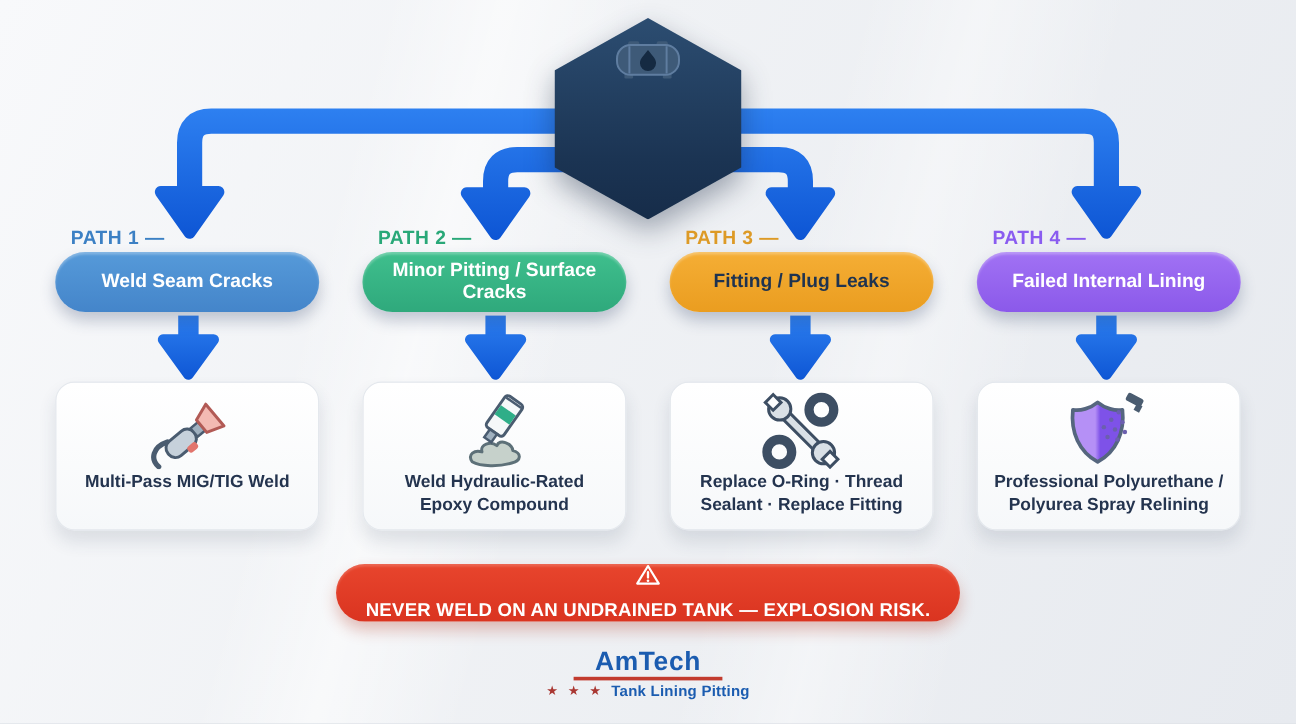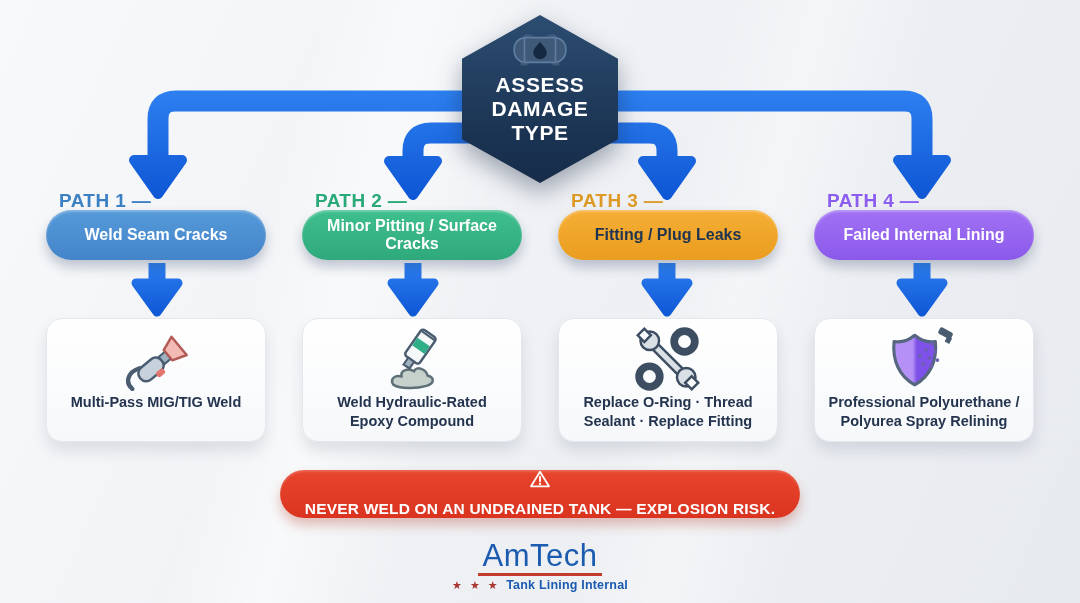--- a/index.html
+++ b/index.html
@@ -22,21 +22,21 @@
     width:156px;height:168px;
     clip-path:polygon(50% 0,100% 26%,100% 74%,50% 100%,0 74%,0 26%);
     background:linear-gradient(180deg,#2c4d71 0%,#1b3453 70%,#162c49 100%);
     display:flex;flex-direction:column;align-items:center;justify-content:flex-start;
     padding-top:16px;box-sizing:border-box;
   }
   .hex-title{margin-top:2px;text-align:center;color:#fff;font-weight:bold;font-size:21px;line-height:1.14;letter-spacing:.6px;}
 
   
   .col1{left:46px;}  .col2{left:302px;}  .col3{left:558px;}  .col4{left:814px;}
-  .path-label{position:absolute;top:190px;width:220px;font-size:19px;font-weight:bold;letter-spacing:.4px;}
+  .path-label{position:absolute;top:190px;width:220px;font-size:16px;font-weight:bold;letter-spacing:.4px;}
   .path-label span{margin-left:13px;}
   .lc1{color:#3c80c4;} .lc2{color:#29a878;} .lc3{color:#dd9a26;} .lc4{color:#8a5cf0;}
   .pill{
     position:absolute;top:210px;width:220px;height:50px;border-radius:26px;
     display:flex;align-items:center;justify-content:center;text-align:center;
     font-size:16px;font-weight:bold;line-height:1.12;padding:0 14px;box-sizing:border-box;
     color:#fff;box-shadow:0 7px 12px rgba(45,65,105,.28), inset 0 2px 2px rgba(255,255,255,.28);
   }
   .pc1{background:linear-gradient(180deg,#57a9bd0%,#4486cb 100%);background:linear-gradient(180deg,#569ad9,#4485ca);}
   .pc2{background:linear-gradient(180deg,#3fbf8d,#2fa97c);}
@@ -56,21 +56,21 @@
   .warning{
     position:absolute;left:280px;top:470px;width:520px;height:48px;border-radius:25px;
     background:linear-gradient(180deg,#e8452d,#da3420);
     box-shadow:0 7px 12px rgba(175,50,30,.30), inset 0 2px 2px rgba(255,255,255,.18);
     display:flex;align-items:center;justify-content:center;gap:12px;padding:0 16px;box-sizing:border-box;flex-direction:column;
   }
   .warning-text{color:#fff;font-size:15.5px;font-weight:bold;letter-spacing:.2px;white-space:nowrap;}
 
   
   .logo{position:absolute;left:0;top:540px;width:1080px;display:flex;flex-direction:column;align-items:center;}
-  .logo-name{font-size:31px;font-weight:normal;color:#1b5cb0;letter-spacing:.5px;line-height:1;}
+  .logo-name{font-size:22px;font-weight:bold;color:#1b5cb0;letter-spacing:.5px;line-height:1;}
   .logo-rule{width:124px;height:3px;background:#c23b2e;margin-top:2px;}
   .logo-row{margin-top:2px;display:flex;align-items:center;gap:6px;}
   .logo-stars{color:#a93732;font-size:11px;letter-spacing:2.5px;line-height:1;}
   .logo-tagline{color:#1b5cb0;font-size:12.5px;font-weight:bold;letter-spacing:.2px;}
 </style>
 </head>
 <body>
 
 <div class="stage">
 
@@ -129,25 +129,20 @@
       <svg width="62" height="40" viewBox="0 0 60 38">
         <rect x="14" y="3" width="9" height="5" rx="1.5" fill="#3e5a78"></rect>
         <rect x="37" y="3" width="9" height="5" rx="1.5" fill="#3e5a78"></rect>
         <rect x="11" y="28" width="7" height="5" rx="1" fill="#3e5a78"></rect>
         <rect x="42" y="28" width="7" height="5" rx="1" fill="#3e5a78"></rect>
         <rect x="5" y="6" width="50" height="24" rx="11" fill="#3e5a78" stroke="#5f7da0" stroke-width="1.6"></rect>
         <line x1="15" y1="7" x2="15" y2="29" stroke="#5f7da0" stroke-width="1.6"></line>
         <line x1="45" y1="7" x2="45" y2="29" stroke="#5f7da0" stroke-width="1.6"></line>
         <path d="M30 10 C33 14 36.5 17 36.5 20.5 a6.5 6.5 0 1 1 -13 0 C23.5 17 27 14 30 10 Z" fill="#152a42"></path>
       </svg>
-      <div class="hex-title">
-        <div>ASSESS</div>
-        <div>DAMAGE</div>
-        <div>TYPE</div>
-      </div>
     </div>
   </div>
 
   <div class="path-label col1"><span class="lc1">PATH 1 —</span></div>
   <div class="pill pc1 col1">
       <span>Weld Seam Cracks</span>
     </div>
   <div class="card col1">
     <svg width="76" height="66" viewBox="0 0 72 64">
       <path d="M20 42 C8 46 6 56 13 62" fill="none" stroke="#4a5c70" stroke-width="4.2" stroke-linecap="round"></path>
@@ -246,17 +241,17 @@
       <circle cx="18" cy="24.8" r="2" fill="#ffffff"></circle>
     </svg>
     <span class="warning-text">NEVER WELD ON AN UNDRAINED TANK — EXPLOSION RISK.</span>
   </div>
 
   <div class="logo">
     <div class="logo-name">AmTech</div>
     <div class="logo-rule"></div>
     <div class="logo-row">
       <span class="logo-stars">★ ★ ★</span>
-      <span class="logo-tagline">Tank Lining Internal</span>
+      <span class="logo-tagline">Tank Lining Pitting</span>
     </div>
   </div>
 
 </div>
 
 </body></html>

